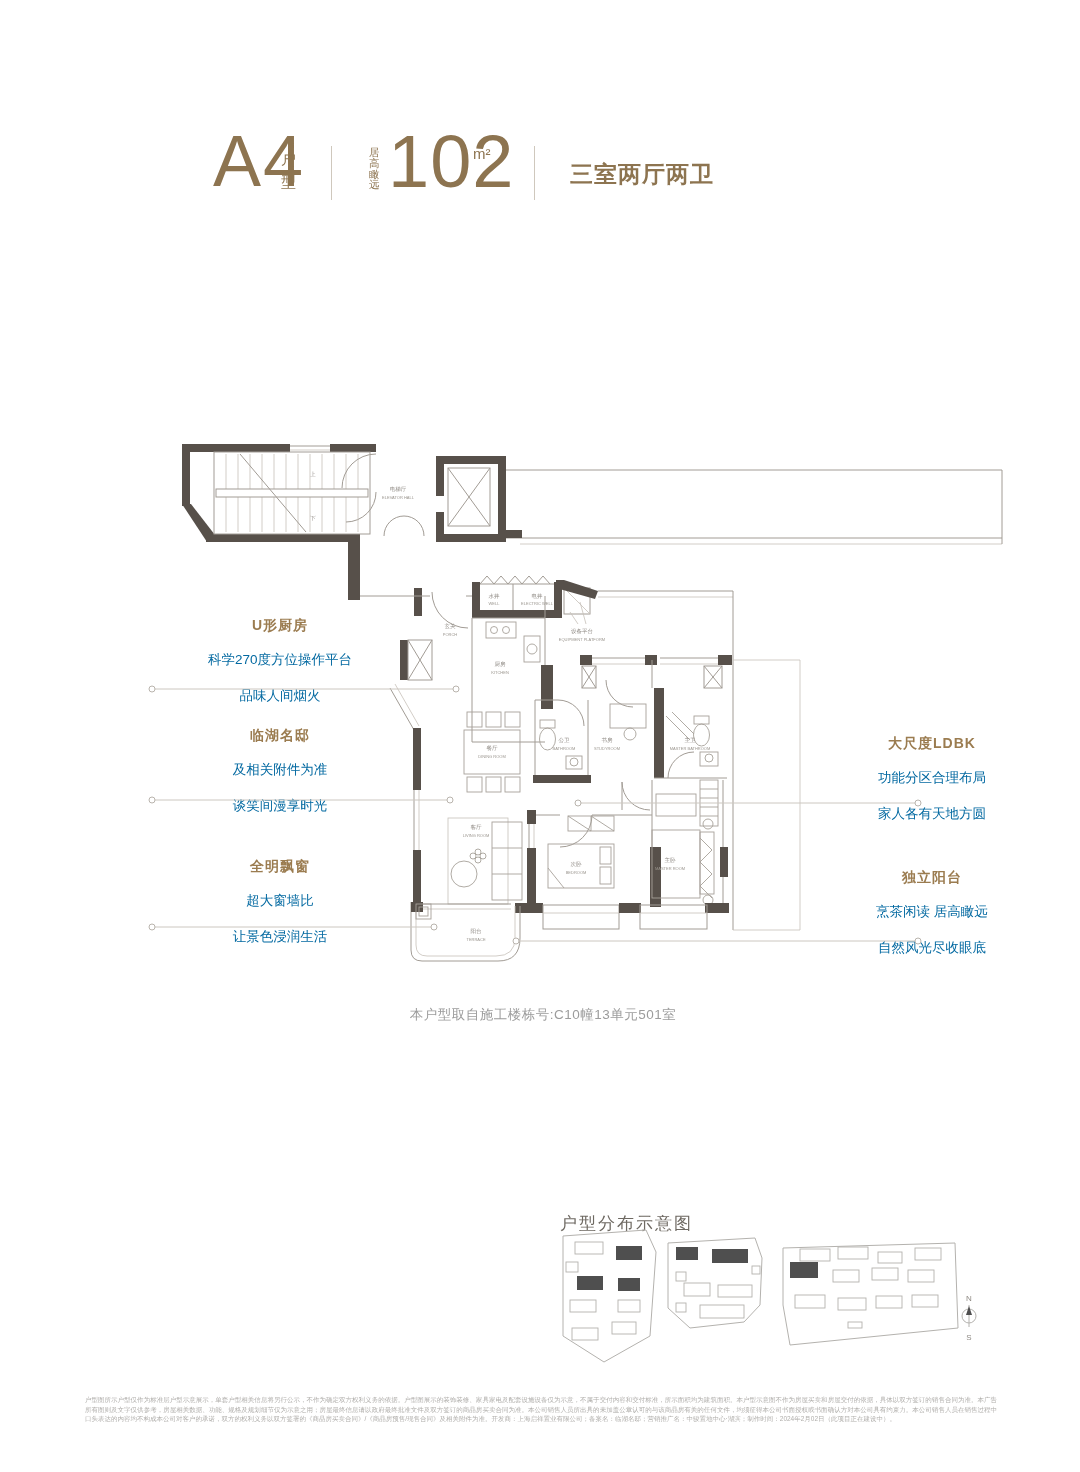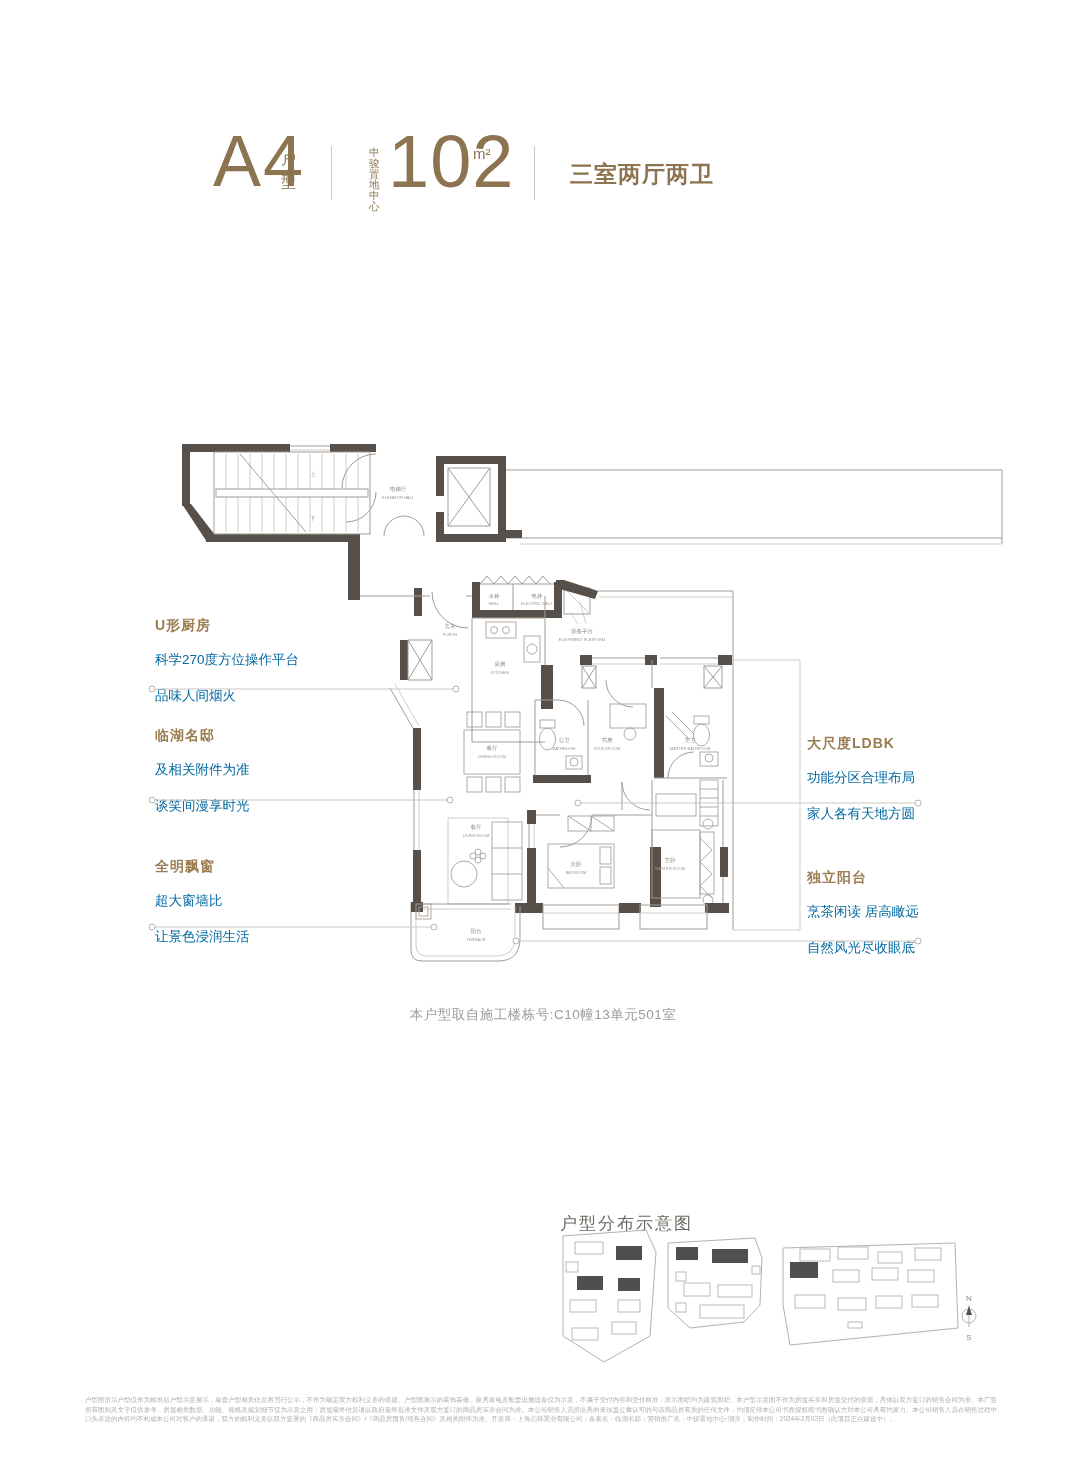--- a/index.html
+++ b/index.html
@@ -12,21 +12,21 @@
   .plan-suffix{left:281px;top:147px;width:16px;font-size:15px;line-height:23px;color:#8d7450;word-break:break-all;}
   .hdr-div{width:1px;height:54px;background:#cfc8bd;top:146px;}
   .hdr-div1{left:331px;}
   .hdr-div2{left:534px;}
   .area-prefix{left:369px;top:147px;width:12px;font-size:10.5px;line-height:10.8px;color:#8d7450;word-break:break-all;}
   .area-value{left:388px;top:126px;font-size:74px;line-height:72px;color:#8d7450;letter-spacing:1px;}
   .area-unit{left:473px;top:145px;font-size:15px;color:#8d7450;}
   .rooms-summary{left:570px;top:159px;font-size:23px;font-weight:bold;letter-spacing:1px;color:#8d7450;}
 
   
-  .ann{width:250px;}
+  .ann{width:250px;text-align:center;}
   .ann h3{margin:0;font-size:14px;font-weight:bold;color:#9b7c50;letter-spacing:1px;}
   .ann p{margin:15px 0 0 0;font-size:13.5px;line-height:20px;color:#0369a1;}
   .ann p + p{margin-top:16px;}
   .ann-l{left:155px;}
   .ann-r{left:807px;}
 
   
   .caption{left:0;right:0;top:1006px;text-align:center;font-size:13.5px;color:#9c9c9c;letter-spacing:.5px;margin-left:6px;}
   .site-title{left:560px;top:1212px;width:420px;text-align:left;font-size:17px;color:#6e6962;letter-spacing:2px;}
   .disclaimer{left:85px;top:1395px;width:912px;font-size:6.5px;line-height:9.6px;color:#b0aeab;text-align:justify;}
@@ -45,21 +45,21 @@
   .spb{fill:#ffffff;stroke:#b4b2ae;stroke-width:.9;}
   .spd{fill:#4f4f4f;stroke:none;}
   .cps{font-size:8px;fill:#8f8a84;text-anchor:middle;}
 </style>
 </head>
 <body>
 
 <div class="abs plan-code">A4</div>
 <div class="abs plan-suffix">户型</div>
 <div class="abs hdr-div hdr-div1"></div>
-<div class="abs area-prefix">中骏置地中心</div>
+<div class="abs area-prefix">居高瞰远</div>
 <div class="abs area-value">102</div>
 <div class="abs area-unit">m²</div>
 <div class="abs hdr-div hdr-div2"></div>
 <div class="abs rooms-summary">三室两厅两卫</div>
 
 <div class="abs ann ann-l" style="top:617px">
   <h3>U形厨房</h3>
   <p>科学270度方位操作平台</p>
   <p>品味人间烟火</p>
 </div>

